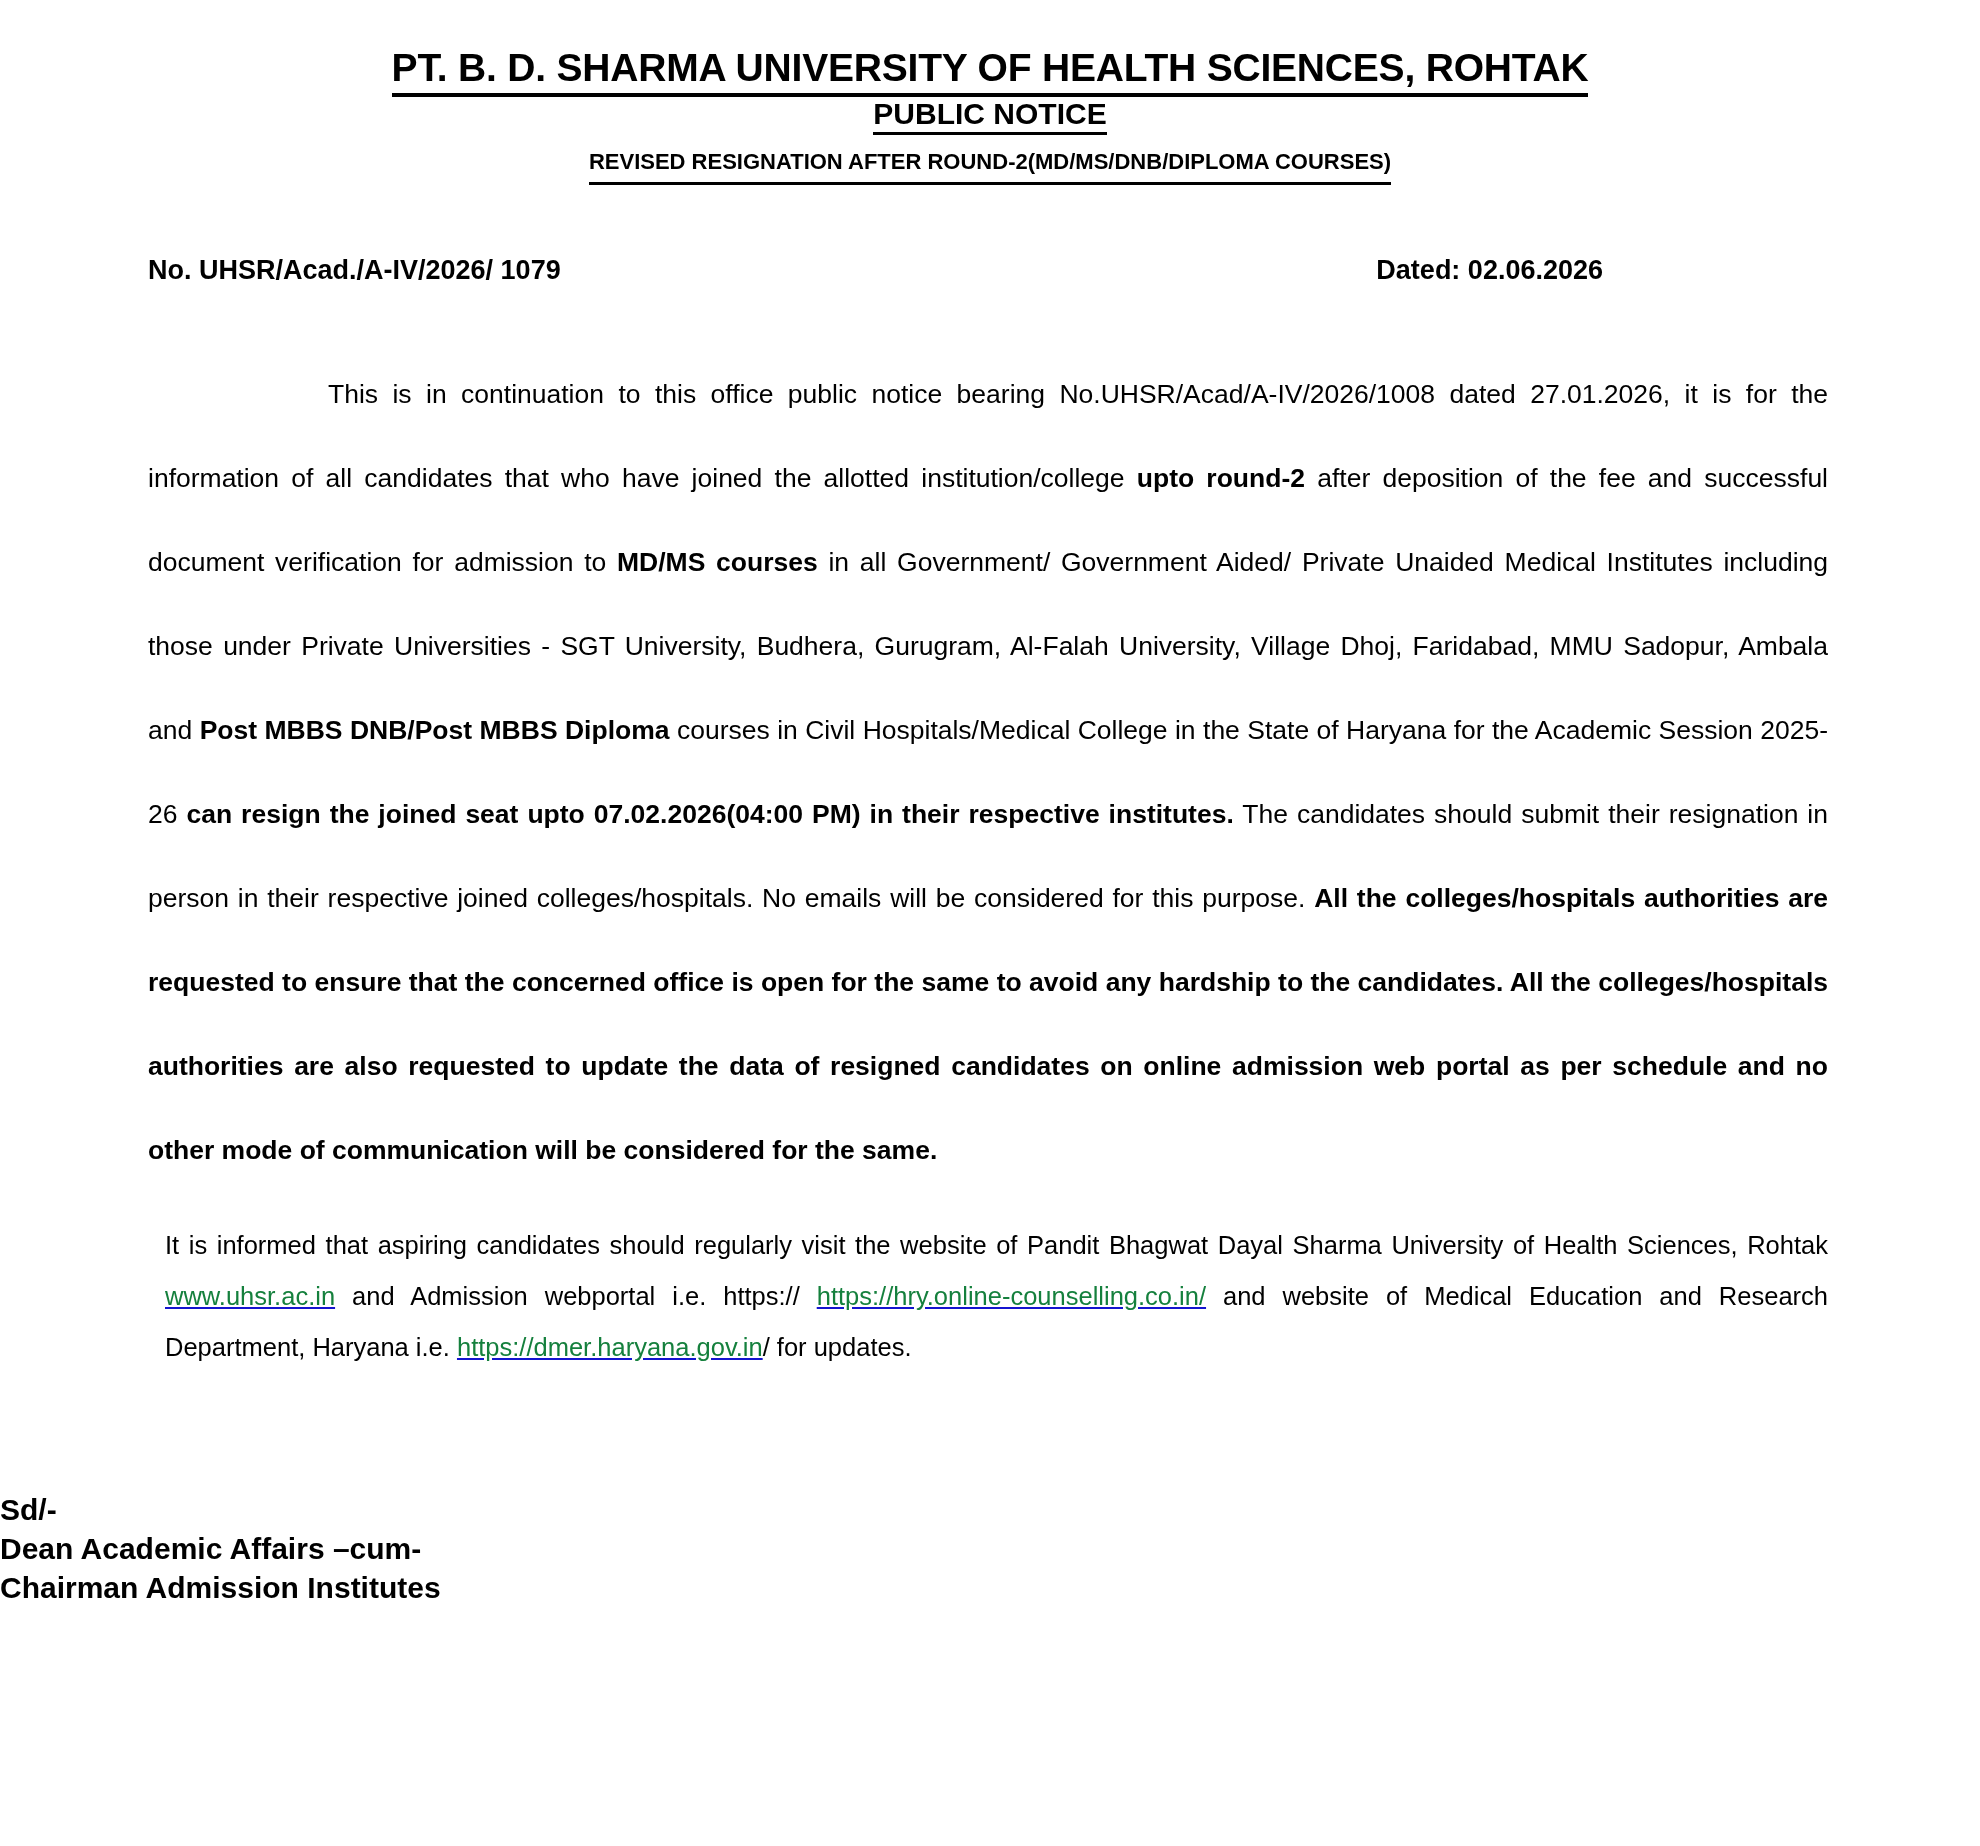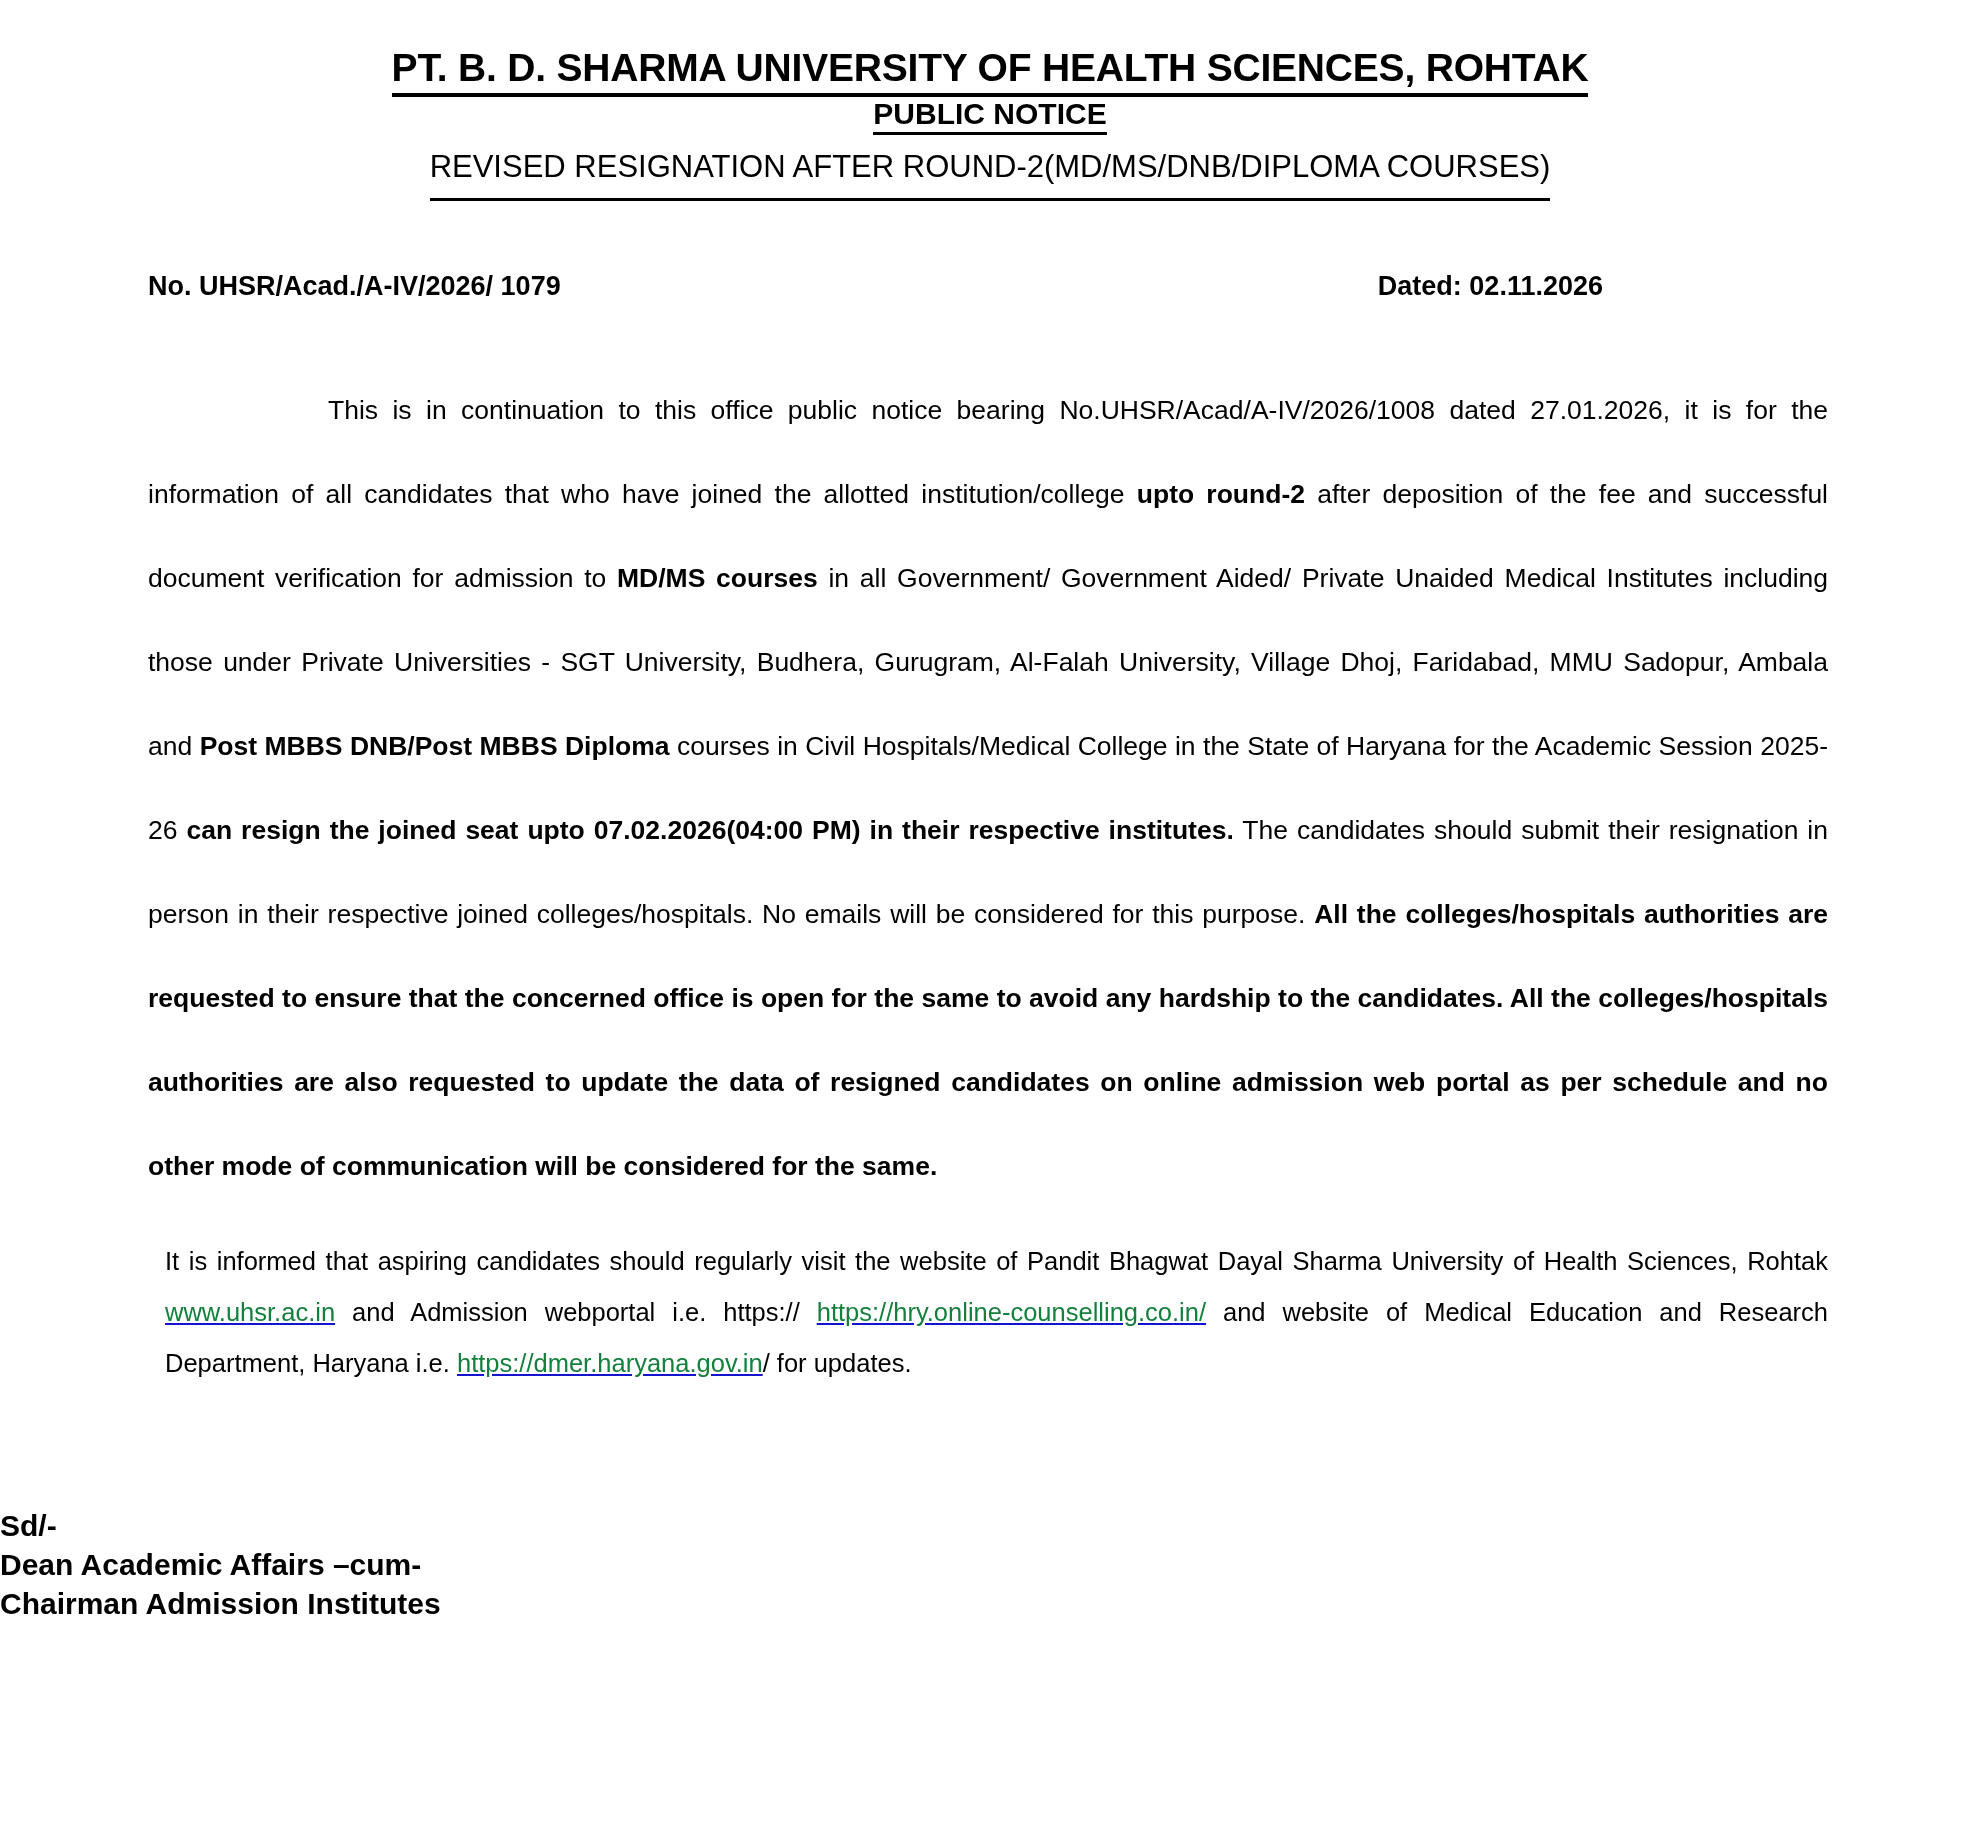--- a/index.html
+++ b/index.html
@@ -51,25 +51,25 @@
     line-height: 1.1;
     border-bottom: 3px solid #000;
     padding-bottom: 2px;
   }
   .notice-subtitle-wrap {
     margin-top: 15px;
     text-align: center;
   }
   .notice-subtitle {
     display: inline-block;
-    font-size: 31px;
-    font-weight: normal;
+    font-size: 22px;
+    font-weight: bold;
     line-height: 1.1;
     border-bottom: 3px solid #000;
-    padding-bottom: 14px;
+    padding-bottom: 8px;
     white-space: nowrap;
   }
 
   
   .ref-row {
     margin-top: 58px;
     padding: 0 152px 0 148px;
     display: flex;
     align-items: baseline;
     font-size: 27px;
@@ -151,21 +151,21 @@
     <div class="notice-title">PUBLIC NOTICE</div>
   </div>
 
   <div class="notice-subtitle-wrap">
     <div class="notice-subtitle">REVISED RESIGNATION AFTER ROUND-2(MD/MS/DNB/DIPLOMA COURSES)</div>
   </div>
 
   <div class="ref-row">
     <span class="ref-no">No. UHSR/Acad./A-IV/2026/ 1079</span>
     <span class="ref-spacer"></span>
-    <span class="ref-date">Dated:  02.11.2026</span>
+    <span class="ref-date">Dated:  02.06.2026</span>
   </div>
 
   <div class="body-block">
     <p class="para-main">
       <span class="indent"></span><span>This is in continuation to this office public notice bearing No.UHSR/Acad/A-IV/2026/1008 dated 27.01.2026, it is for the information of all candidates that who have joined the allotted institution/college </span><b>upto round-2</b><span> after deposition of the fee and successful document verification for admission to </span><b>MD/MS courses</b><span> in all Government/ Government Aided/ Private Unaided Medical Institutes including those under Private Universities - SGT University, Budhera, Gurugram, Al-Falah University, Village Dhoj, Faridabad, MMU Sadopur, Ambala and </span><b>Post MBBS DNB/Post MBBS Diploma</b><span> courses in Civil Hospitals/Medical College in the State of Haryana for the Academic Session 2025-26 </span><b>can resign the joined seat upto 07.02.2026(04:00 PM) in their respective institutes.</b><span> The candidates should submit their resignation in person in their respective joined colleges/hospitals. No emails will be considered for this purpose. </span><b>All the colleges/hospitals authorities are requested to ensure that the concerned office is open for the same to avoid any hardship to the candidates. All the colleges/hospitals authorities are also requested to update the data of resigned candidates on online admission web portal as per schedule and no other mode of communication will be considered for the same.</b>
     </p>
   </div>
 
   <p class="para-closing"><span>It is informed that aspiring candidates should regularly visit the website of Pandit Bhagwat Dayal Sharma University of Health Sciences, Rohtak </span><a class="link" href="#">www.uhsr.ac.in</a><span> and Admission webportal i.e. https:// </span><a class="link" href="#">https://hry.online-counselling.co.in/</a><span> and website of Medical Education and Research Department, Haryana i.e. </span><a class="link" href="#">https://dmer.haryana.gov.in</a><span>/ for updates.</span></p>
 

